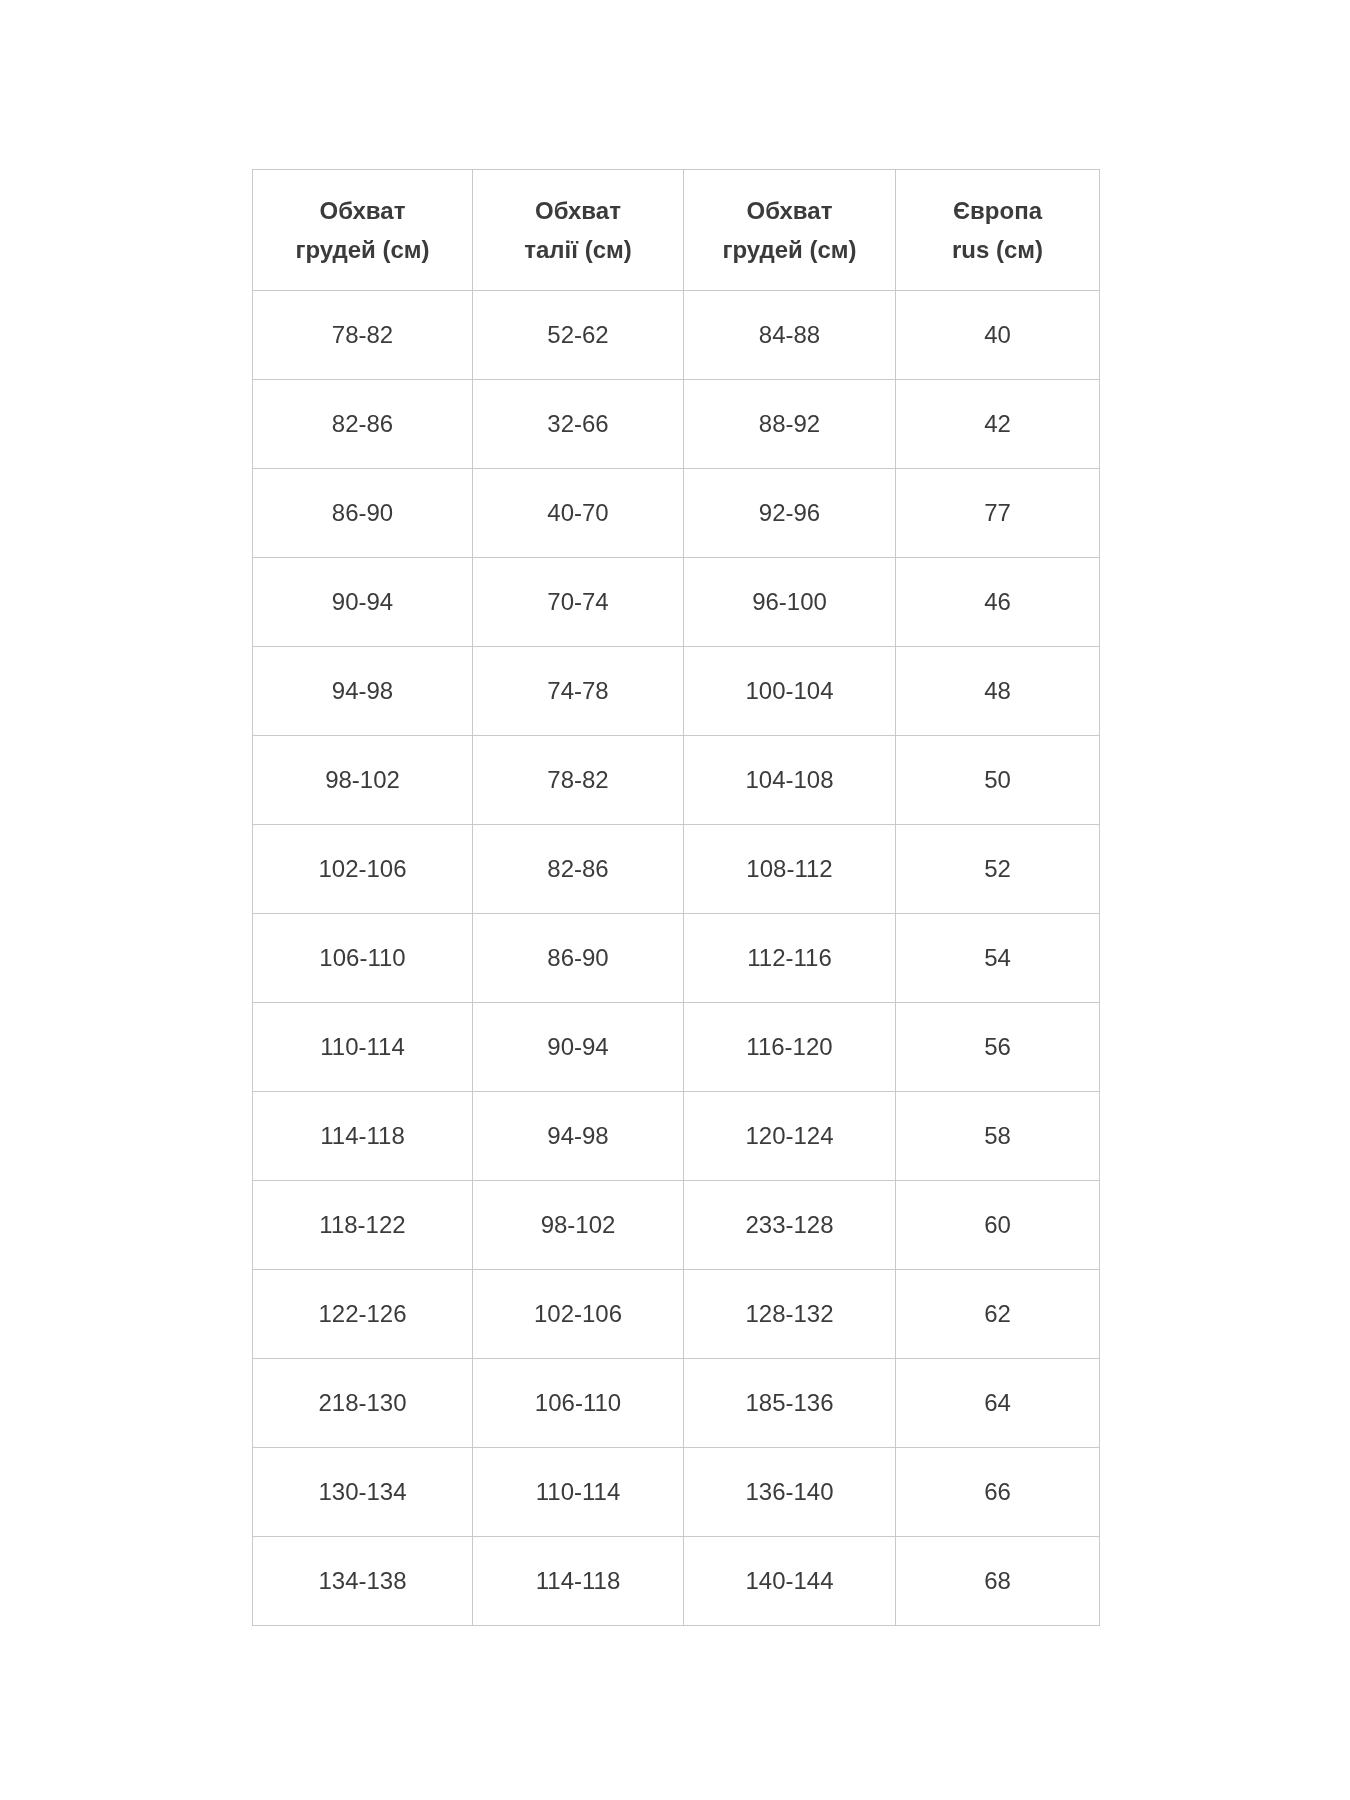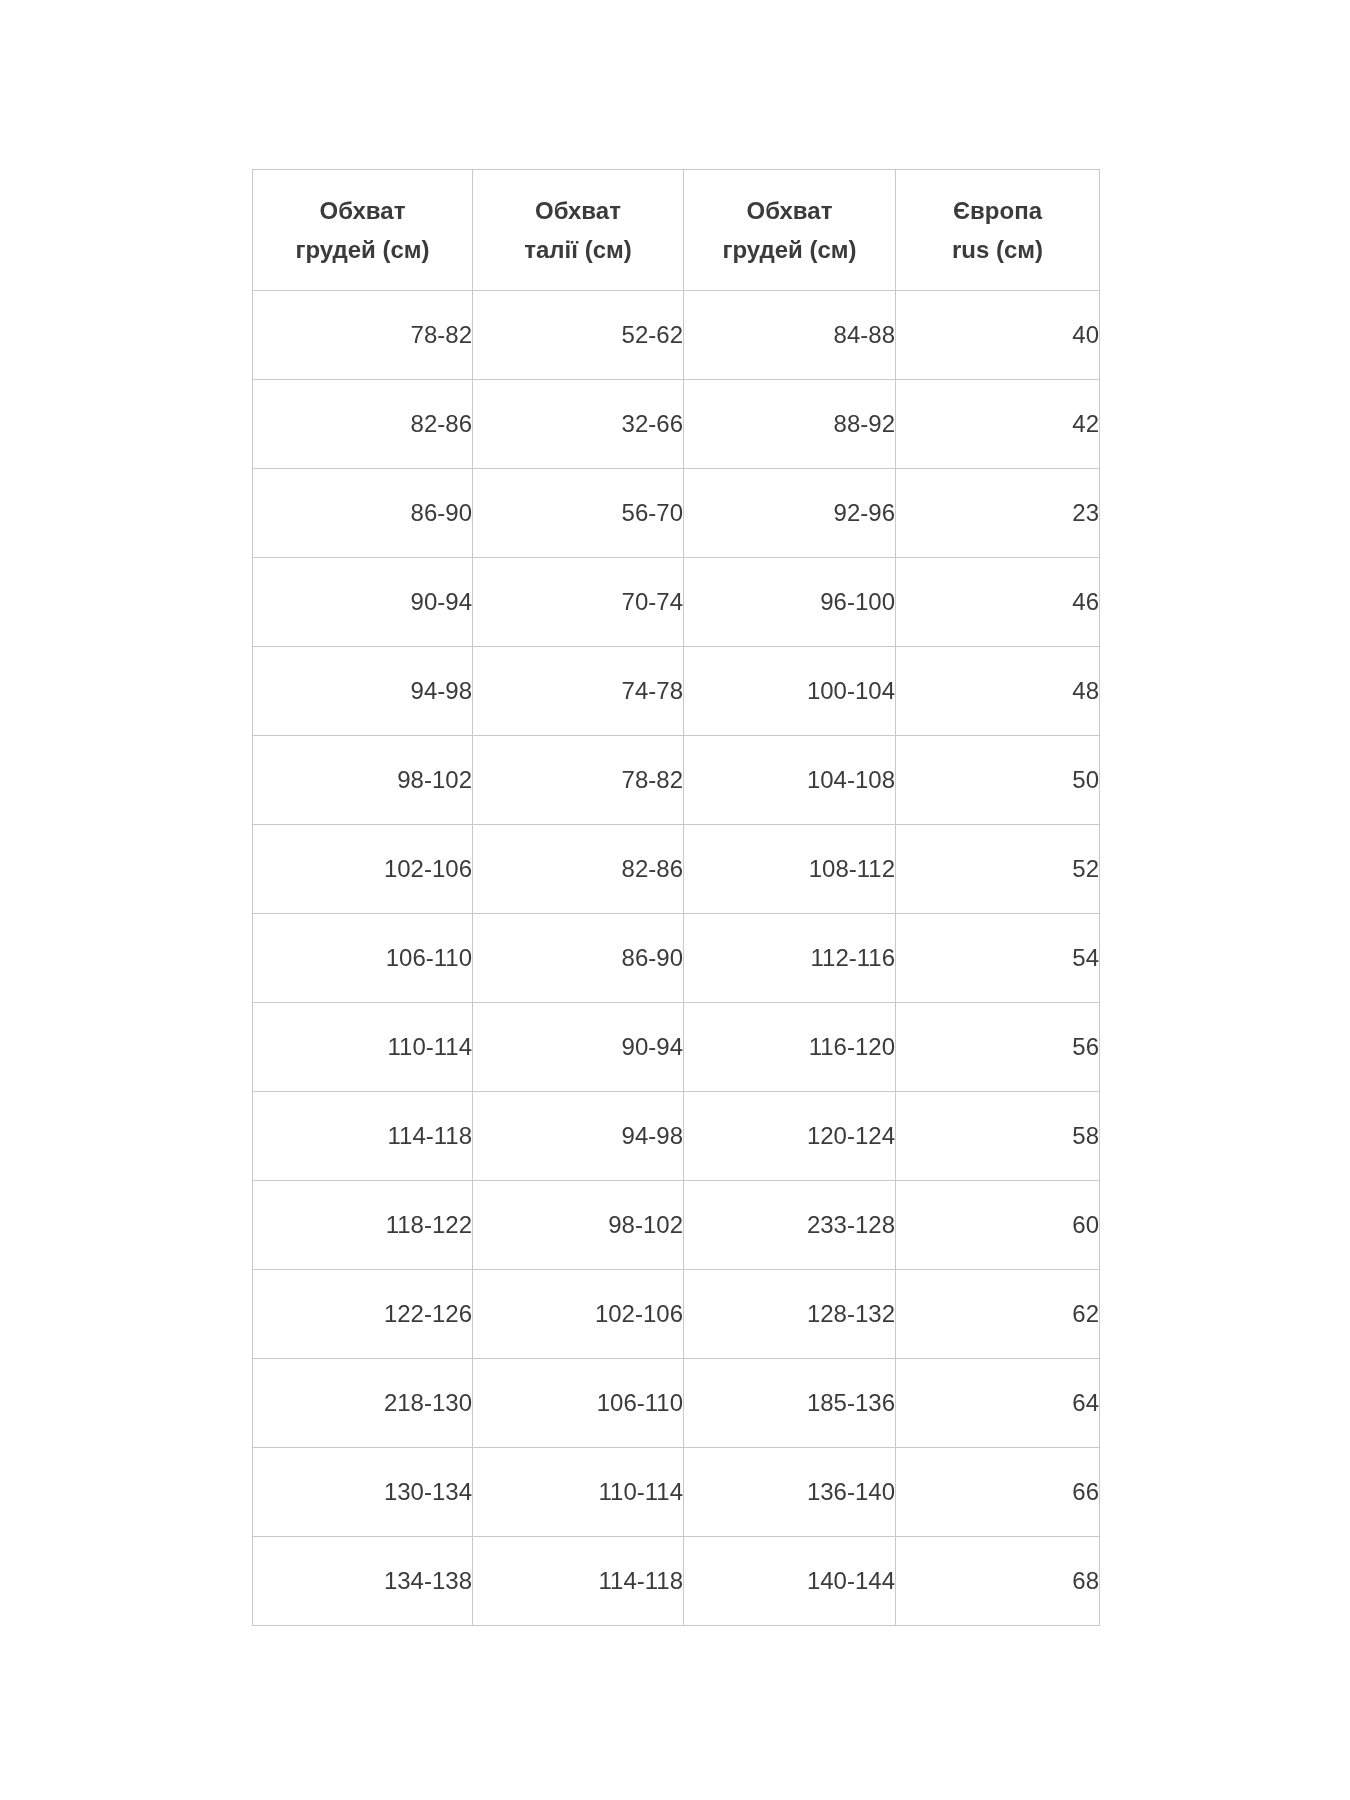--- a/index.html
+++ b/index.html
@@ -36,21 +36,20 @@
   .size-table th {
     height: 120px;
     font-size: 24px;
     font-weight: bold;
     line-height: 39px;
   }
   .size-table td {
     height: 88px;
     font-size: 24px;
     font-weight: normal;
-    text-align: right;
   }
 </style>
 </head>
 <body>
 
 <div class="page">
   <table class="size-table">
     <colgroup>
       <col style="width:220px">
       <col style="width:211px">
@@ -85,23 +84,23 @@
         <td>40</td>
       </tr>
       <tr>
         <td>82-86</td>
         <td>32-66</td>
         <td>88-92</td>
         <td>42</td>
       </tr>
       <tr>
         <td>86-90</td>
-        <td>56-70</td>
+        <td>40-70</td>
         <td>92-96</td>
-        <td>23</td>
+        <td>77</td>
       </tr>
       <tr>
         <td>90-94</td>
         <td>70-74</td>
         <td>96-100</td>
         <td>46</td>
       </tr>
       <tr>
         <td>94-98</td>
         <td>74-78</td>

